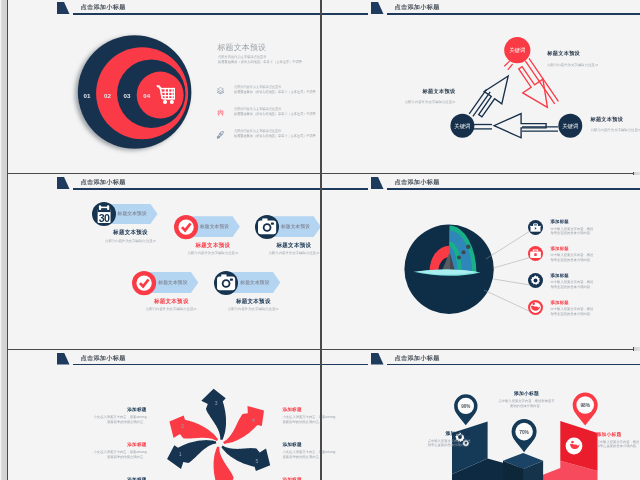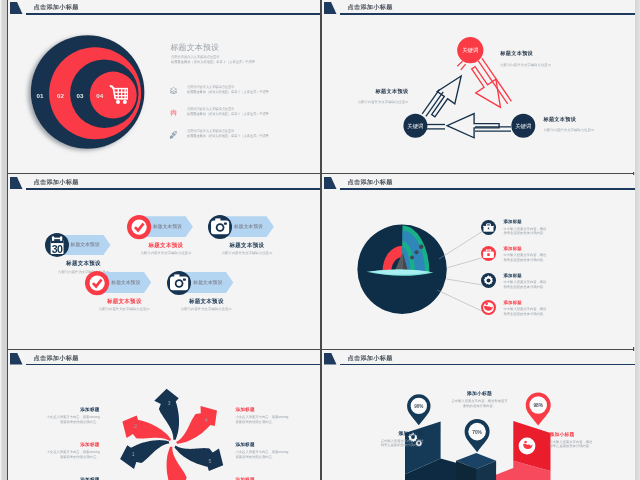--- a/index.html
+++ b/index.html
@@ -1,21 +1,21 @@
 <!DOCTYPE html>
 <html><head>
 <meta charset="utf-8">
 <style>
   html,body{margin:0;padding:0;}
   body{width:640px;height:480px;background:#d9d9d9;font-family:"Liberation Sans","DejaVu Sans",sans-serif;overflow:hidden;}
   .page{position:absolute;left:0;top:0;width:640px;height:480px;
         background:linear-gradient(to right,#fbfbfb 0px,#d6d6d6 2px,#d3d3d3 6px,#d3d3d3 634px,#dcdcdc 638px,#e3e3e3 640px);}
   .sheet{position:absolute;left:6.5px;top:0;width:627px;height:480px;background:#f4f4f4;
          border-left:1.4px solid #4a4a4a;border-right:1.4px solid #4a4a4a;box-sizing:border-box;}
-  .slide{position:absolute;width:313px;height:172px;overflow:hidden;background:#f4f4f4;}
+  .slide{position:absolute;width:313px;height:172px;overflow:hidden;background:#f4f4f4;margin-left:47px;}
   .vdiv{position:absolute;top:0;width:1.5px;height:480px;background:#4a4a4a;}
   .hdiv{position:absolute;left:0;width:626px;height:1.5px;background:#4a4a4a;}
 
   
   .hdr-tab{position:absolute;left:2px;top:2px;width:13px;height:12px;background:#1e3a5c;
            clip-path:polygon(0 0,58% 0,100% 100%,0 100%);}
   .hdr-title{position:absolute;left:26px;top:3.2px;font-size:6.2px;color:#474f58;font-weight:bold;
              letter-spacing:.25px;white-space:nowrap;transform:scaleY(.95);transform-origin:left top;}
   .hdr-rule{position:absolute;left:18px;top:13.3px;width:295px;height:1.7px;background:#1e3a5c;}
 
@@ -186,21 +186,21 @@
         <div style="font-size:5.2px;color:#2b3b4d;font-weight:bold;letter-spacing:.3px;">标题文本预设</div>
         <div style="font-size:3.4px;color:#9ba2a9;margin-top:5.6px;white-space:nowrap;">点部分内容作为文字编辑点位显示</div>
       </div>
     </div>
 
     <div class="slide" style="left:0;top:175px;">
       <div class="hdr-tab"></div>
       <div class="hdr-title">点击添加小标题</div>
       <div class="hdr-rule"></div>
       <div id="s3body">
-          <div class="s3-item" style="left:37px;top:58px;">
+          <div class="s3-item" style="left:37px;top:27px;">
             <div class="s3-banner">
               <span>标题文本预设</span>
             </div>
             <div class="s3-circ" style="background:#163350">
               <svg viewBox="0 0 24 24">
                 <rect x="5.6" y="7.0" width="12.8" height="13.8" rx="0.9" fill="#ffffff"></rect>
                 <rect x="5.6" y="7.0" width="12.8" height="3.0" fill="#163350"></rect>
                 <rect x="6.9" y="3.3" width="2.2" height="4.6" rx="1.0" fill="#ffffff"></rect>
                 <rect x="14.9" y="3.3" width="2.2" height="4.6" rx="1.0" fill="#ffffff"></rect>
                 <rect x="8.3" y="4.6" width="7.4" height="1.5" fill="#ffffff"></rect>

